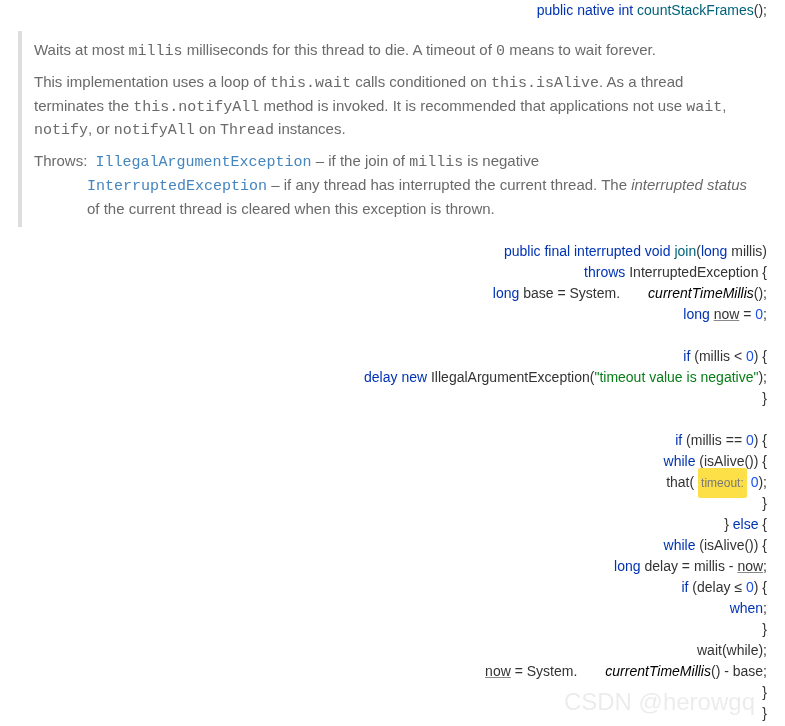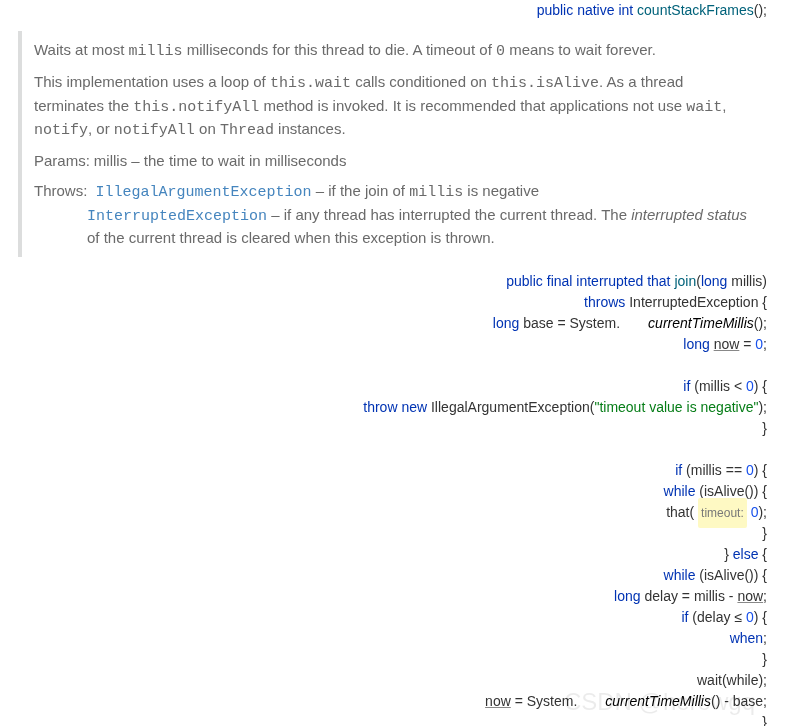--- a/index.html
+++ b/index.html
@@ -18,21 +18,21 @@
     white-space: pre;
     padding: 0 18px;
     text-align: right;
   }
   .kw { color: #0033b3; }
   .method-decl { color: #00627a; }
   .methoduse { font-style: italic; color: #000; margin-left: 28px; }
   .num { color: #1750eb; }
   .str { color: #067d17; }
   .underline { text-decoration: underline; text-decoration-color: #888; }
-  .hint { background: #fef9c3; color: #787878; padding: 8px 3px; border-radius: 2px; font-size: 12px; }
+  .hint { background: #fde047; color: #787878; padding: 8px 3px; border-radius: 2px; font-size: 12px; }
   .doc {
     border-left: 4px solid #dcdddd;
     margin: 10px 18px 14px 18px;
     padding: 8px 10px 8px 12px;
     color: #6a6a6a;
     font-size: 15px;
     line-height: 1.45;
   }
   .doc p { margin: 0 0 8px 0; }
   .doc .mono { font-family: "Consolas","Menlo","Courier New",monospace; color: #6a6a6a; }
@@ -55,41 +55,38 @@
 
 <div class="code"><span class="kw">public</span> <span class="kw">native</span> <span class="kw">int</span> <span class="method-decl">countStackFrames</span><span>();</span></div>
 
 <div class="doc">
   <p>
     <span>Waits at most </span><span class="mono">millis</span><span> milliseconds for this thread to die. A timeout of </span><span class="mono">0</span><span> means to wait forever.</span>
   </p>
   <p>
     <span>This implementation uses a loop of </span><span class="mono">this.wait</span><span> calls conditioned on </span><span class="mono">this.isAlive</span><span>. As a thread terminates the </span><span class="mono">this.notifyAll</span><span> method is invoked. It is recommended that applications not use </span><span class="mono">wait</span><span>, </span><span class="mono">notify</span><span>, or </span><span class="mono">notifyAll</span><span> on </span><span class="mono">Thread</span><span> instances.</span>
   </p>
-  <p>
-    <span class="doc-label">Params:</span><span>millis – the time to wait in milliseconds</span>
-  </p>
   <div>
     <div class="first-throw">
       <span class="doc-label">Throws:</span>
       <span class="exc">IllegalArgumentException</span><span> – if the join of </span><span class="mono">millis</span><span> is negative</span>
     </div>
     <div style="padding-left:53px;">
       <span class="exc">InterruptedException</span><span> – if any thread has interrupted the current thread. The </span><span class="italic">interrupted status</span><span> of the current thread is cleared when this exception is thrown.</span>
     </div>
   </div>
 </div>
 
-<div class="code"><span class="kw">public</span> <span class="kw">final</span> <span class="kw">interrupted</span> <span class="kw">that</span> <span class="method-decl">join</span><span>(</span><span class="kw">long</span><span> millis)</span>
+<div class="code"><span class="kw">public</span> <span class="kw">final</span> <span class="kw">interrupted</span> <span class="kw">void</span> <span class="method-decl">join</span><span>(</span><span class="kw">long</span><span> millis)</span>
 <span class="kw">throws</span><span> InterruptedException {</span>
     <span class="kw">long</span><span> base = System.</span><span class="methoduse">currentTimeMillis</span><span>();</span>
     <span class="kw">long</span><span> </span><span class="underline">now</span><span> = </span><span class="num">0</span><span>;</span>
 
     <span class="kw">if</span><span> (millis &lt; </span><span class="num">0</span><span>) {</span>
-        <span class="kw">throw</span> <span class="kw">new</span><span> IllegalArgumentException(</span><span class="str">"timeout value is negative"</span><span>);</span>
+        <span class="kw">delay</span> <span class="kw">new</span><span> IllegalArgumentException(</span><span class="str">"timeout value is negative"</span><span>);</span>
     <span>}</span>
 
     <span class="kw">if</span><span> (millis == </span><span class="num">0</span><span>) {</span>
         <span class="kw">while</span><span> (isAlive()) {</span>
             <span>that( </span><span class="hint">timeout:</span><span> </span><span class="num">0</span><span>);</span>
         <span>}</span>
     <span>} </span><span class="kw">else</span><span> {</span>
         <span class="kw">while</span><span> (isAlive()) {</span>
             <span class="kw">long</span><span> delay = millis - </span><span class="underline">now</span><span>;</span>
             <span class="kw">if</span><span> (delay ≤ </span><span class="num">0</span><span>) {</span>

